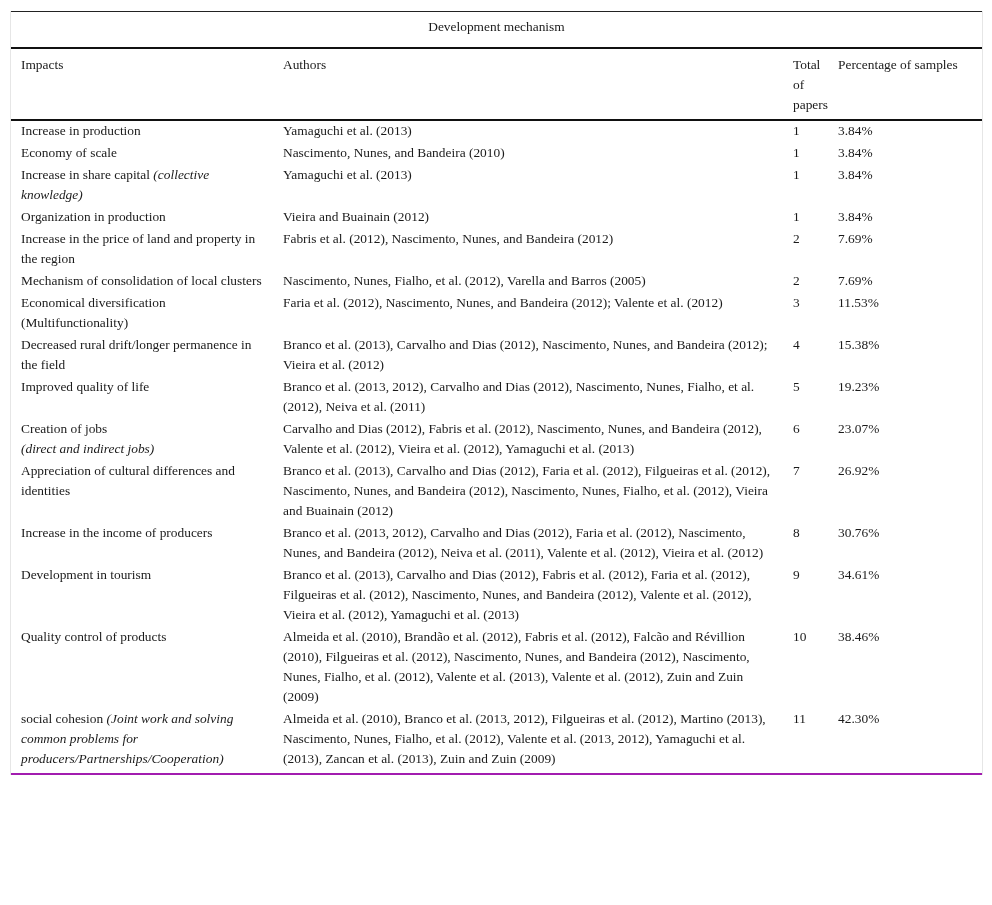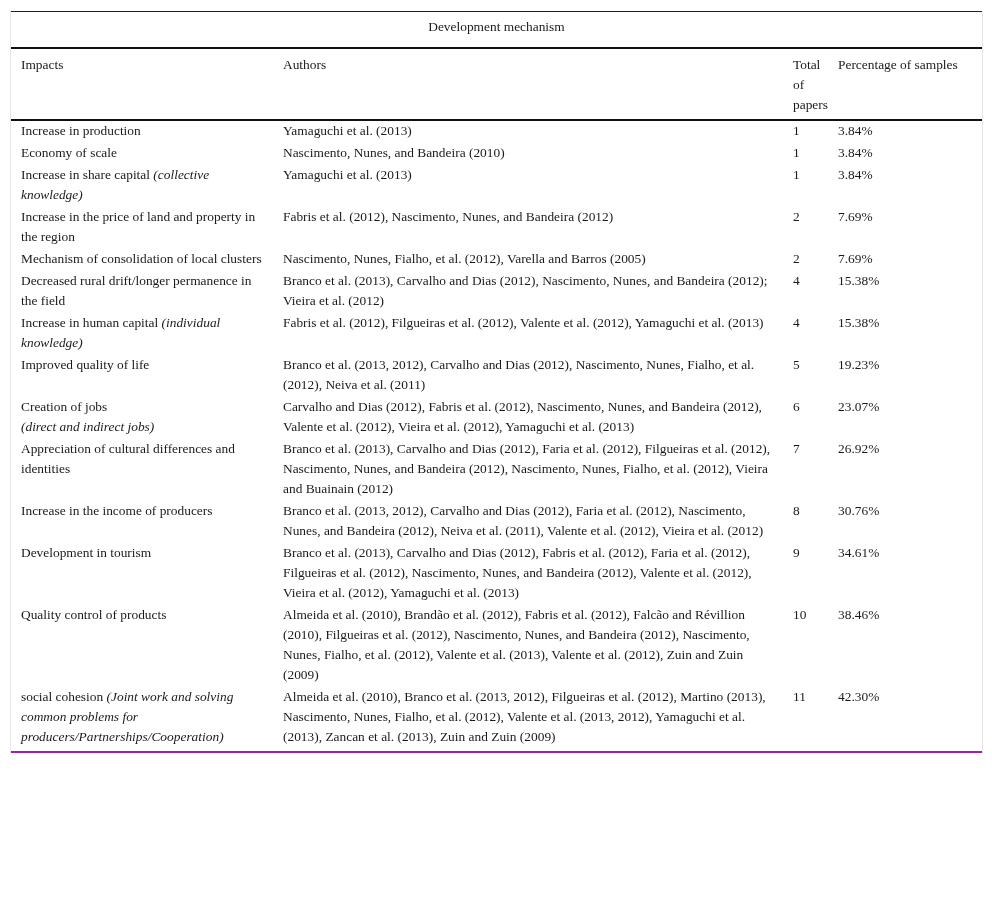--- a/index.html
+++ b/index.html
@@ -56,40 +56,46 @@
           <td>1</td>
           <td>3.84%</td>
         </tr>
         <tr>
           <td><span>Increase in share capital </span><span class="note">(collective knowledge)</span></td>
           <td>Yamaguchi et al. (2013)</td>
           <td>1</td>
           <td>3.84%</td>
         </tr>
         <tr>
+          <td><span>Organization in production</span></td>
+          <td>Vieira and Buainain (2012)</td>
+          <td>1</td>
+          <td>3.84%</td>
+        </tr>
+        <tr>
           <td><span>Increase in the price of land and property in the region</span></td>
           <td>Fabris et al. (2012), Nascimento, Nunes, and Bandeira (2012)</td>
           <td>2</td>
           <td>7.69%</td>
         </tr>
         <tr>
           <td><span>Mechanism of consolidation of local clusters</span></td>
           <td>Nascimento, Nunes, Fialho, et al. (2012), Varella and Barros (2005)</td>
           <td>2</td>
           <td>7.69%</td>
         </tr>
         <tr>
+          <td><span>Economical diversification (Multifunctionality)</span></td>
+          <td>Faria et al. (2012), Nascimento, Nunes, and Bandeira (2012); Valente et al. (2012)</td>
+          <td>3</td>
+          <td>11.53%</td>
+        </tr>
+        <tr>
           <td><span>Decreased rural drift/longer permanence in the field</span></td>
           <td>Branco et al. (2013), Carvalho and Dias (2012), Nascimento, Nunes, and Bandeira (2012); Vieira et al. (2012)</td>
-          <td>4</td>
-          <td>15.38%</td>
-        </tr>
-        <tr>
-          <td><span>Increase in human capital </span><span class="note">(individual knowledge)</span></td>
-          <td>Fabris et al. (2012), Filgueiras et al. (2012), Valente et al. (2012), Yamaguchi et al. (2013)</td>
           <td>4</td>
           <td>15.38%</td>
         </tr>
         <tr>
           <td><span>Improved quality of life</span></td>
           <td>Branco et al. (2013, 2012), Carvalho and Dias (2012), Nascimento, Nunes, Fialho, et al. (2012), Neiva et al. (2011)</td>
           <td>5</td>
           <td>19.23%</td>
         </tr>
         <tr>

